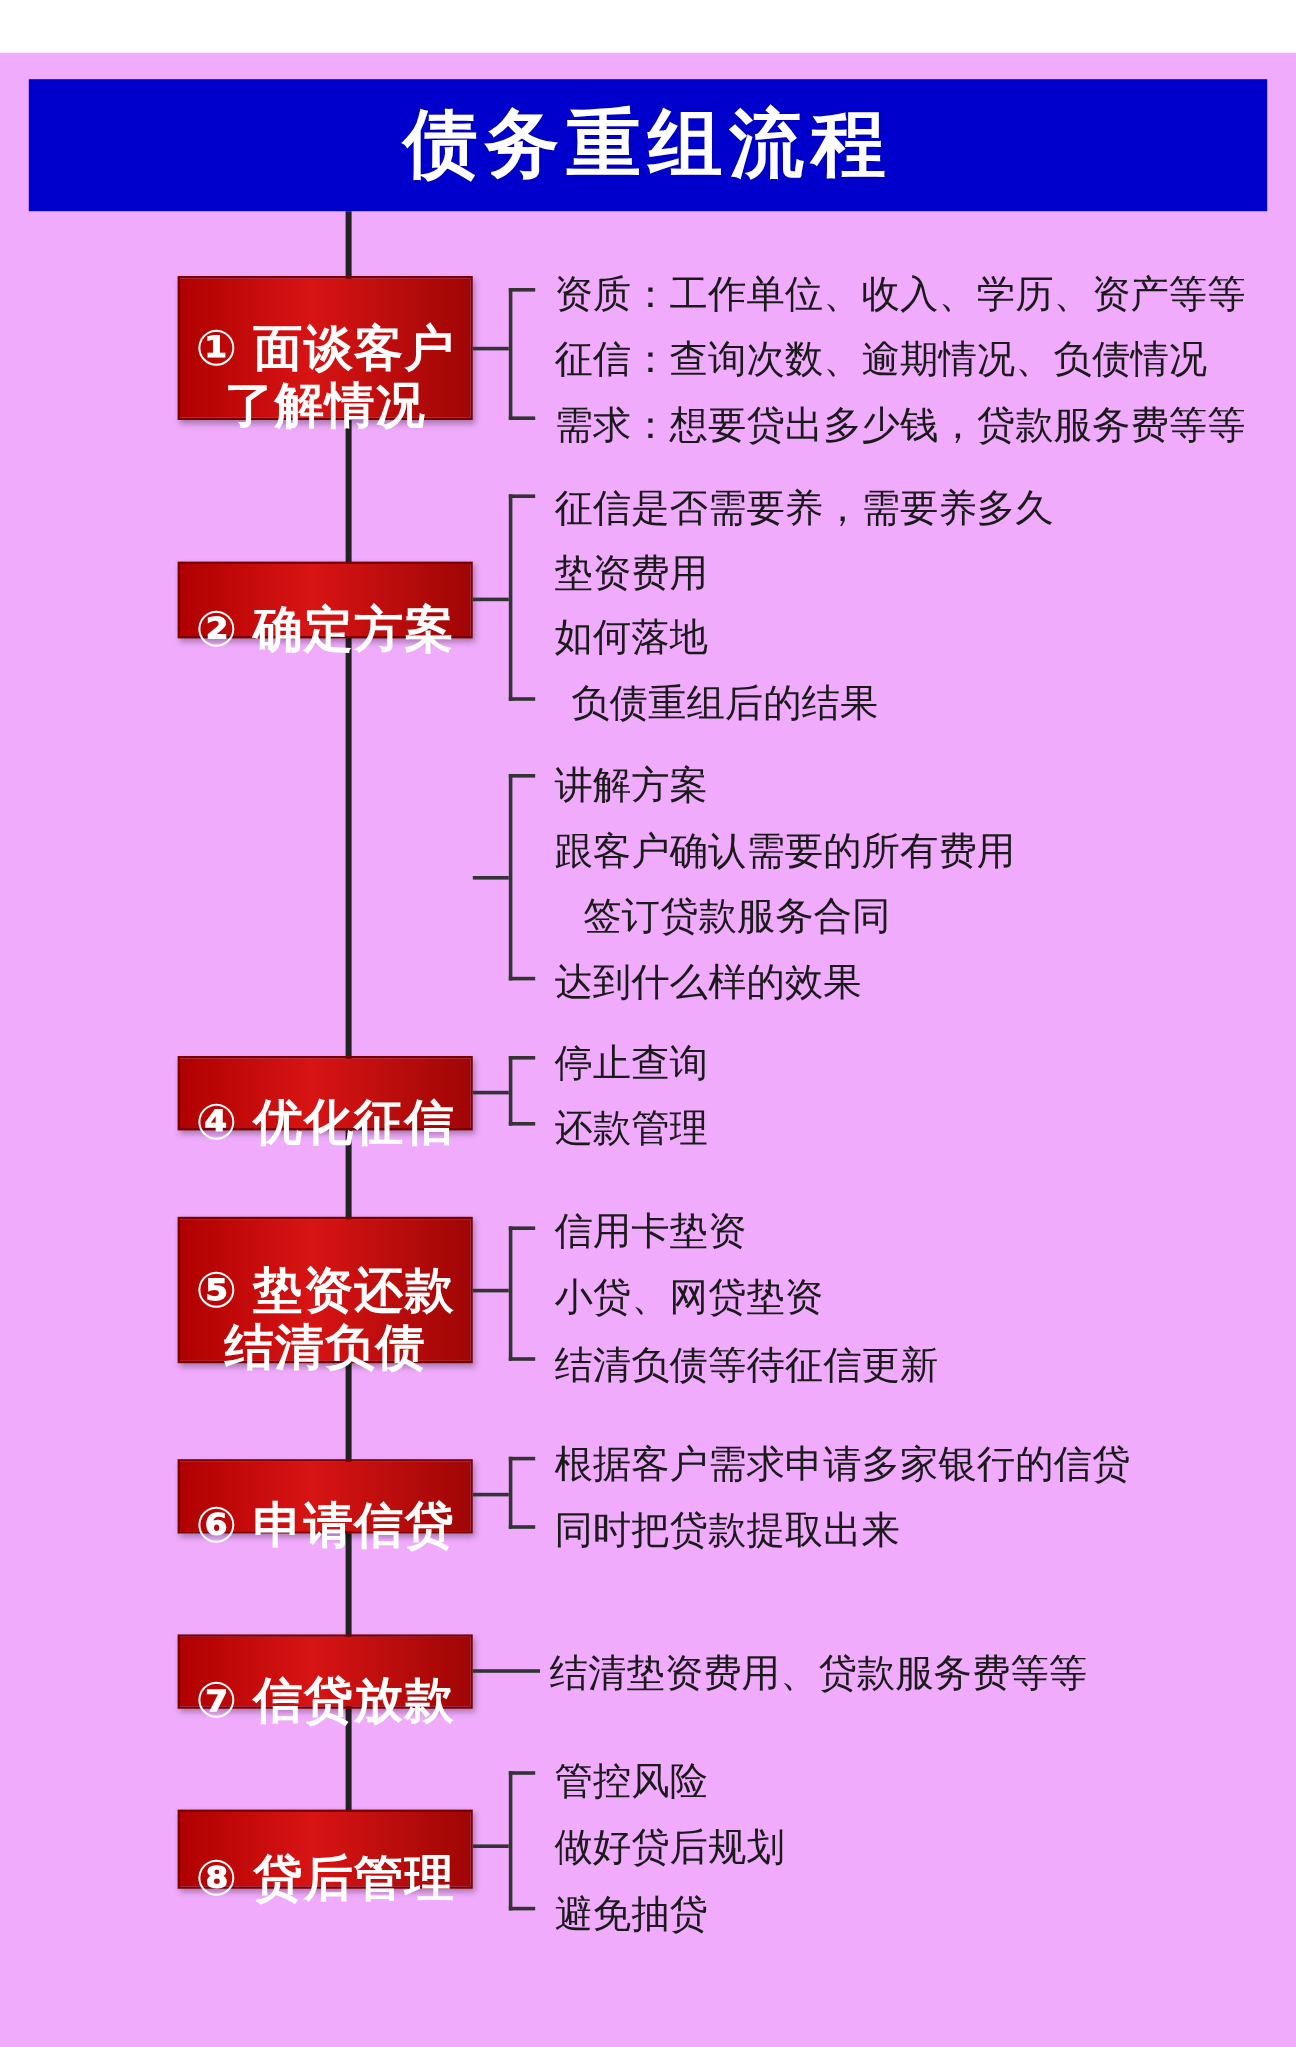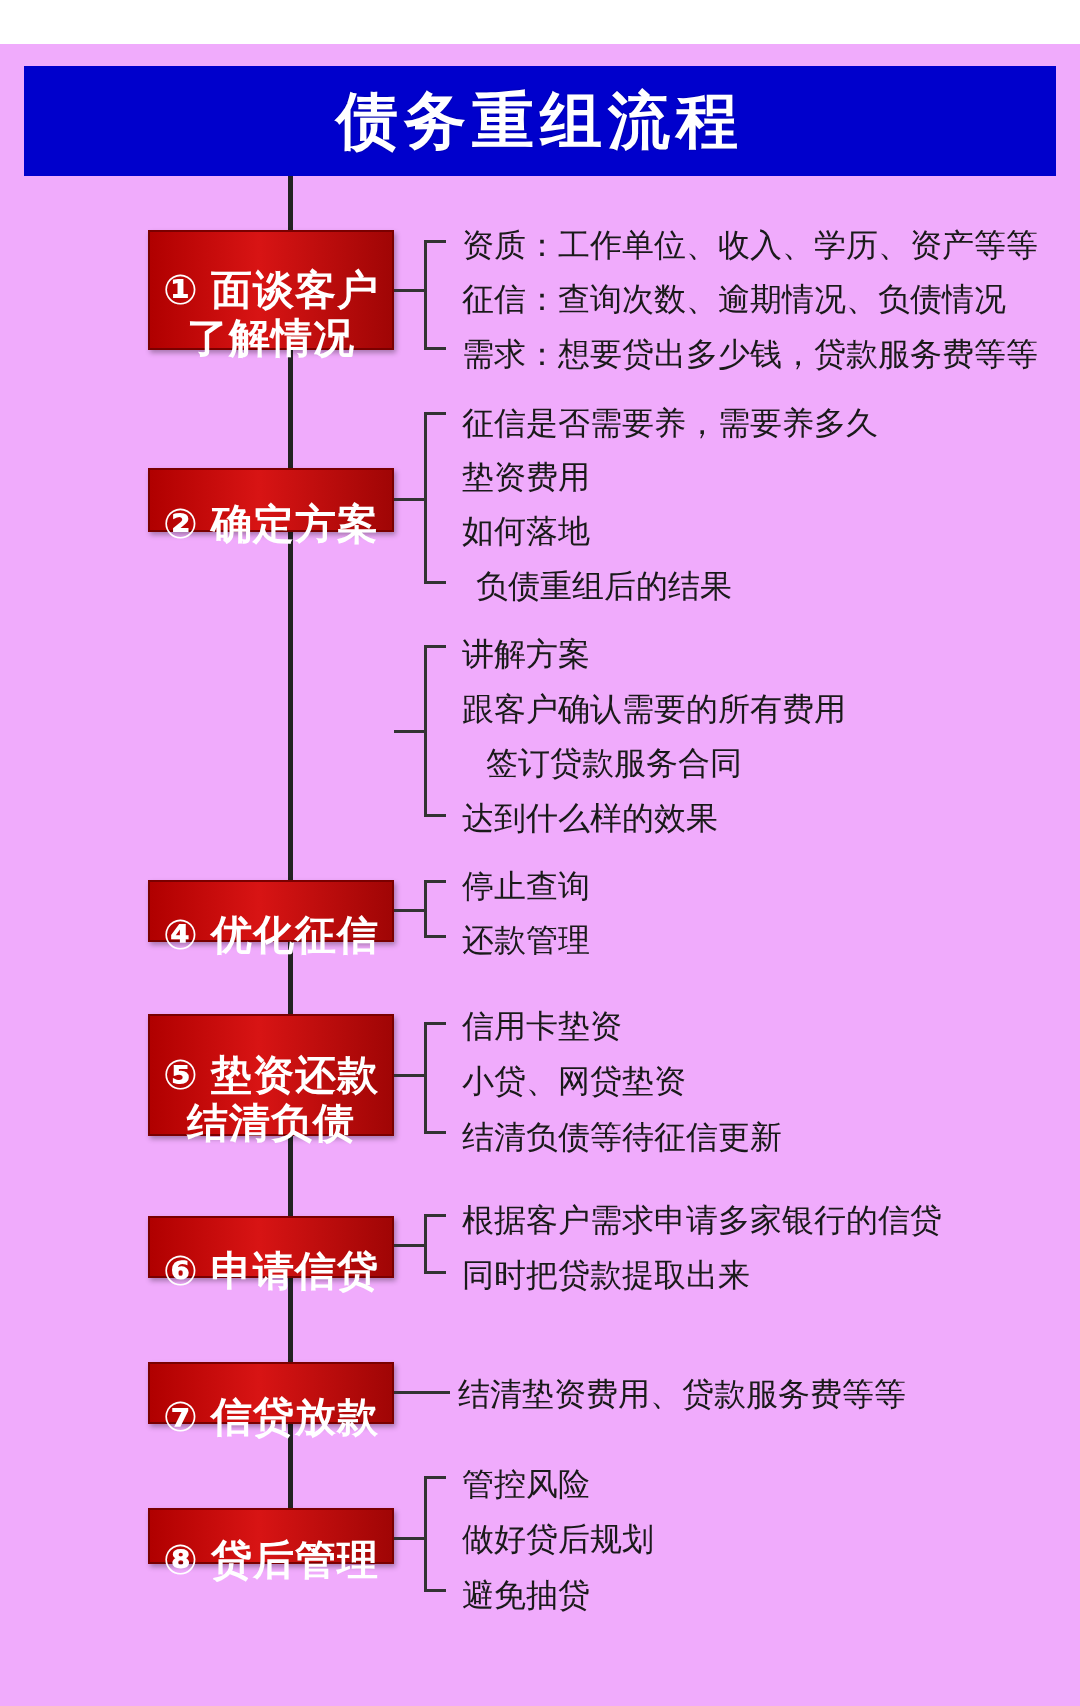--- a/index.html
+++ b/index.html
@@ -189,21 +189,21 @@
   <div class="detail" style="left:462px; top:1215px;">同时把贷款提取出来</div>
 
   <div class="step" style="top:1318px; height:62px;">
     <div class="step-label">
       <span>⑦</span> <span>信贷放款</span>
     </div>
   </div>
   <div class="tick" style="left:394px; top:1347px; width:56px;"></div>
   <div class="detail" style="left:458px; top:1334px;">结清垫资费用、贷款服务费等等</div>
 
-  <div class="step" style="top:1464px; height:56px;">
+  <div class="step" style="top:1464px; height:66px;">
     <div class="step-label">
       <span>⑧</span> <span>贷后管理</span>
     </div>
   </div>
   <div class="bracket" style="left:424px; top:1432px; width:22px; height:116px;"></div>
   <div class="bracket-stem" style="left:394px; top:1493px; width:30px;"></div>
   <div class="detail" style="left:462px; top:1424px;">管控风险</div>
   <div class="detail" style="left:462px; top:1479px;">做好贷后规划</div>
   <div class="detail" style="left:462px; top:1535px;">避免抽贷</div>
 

